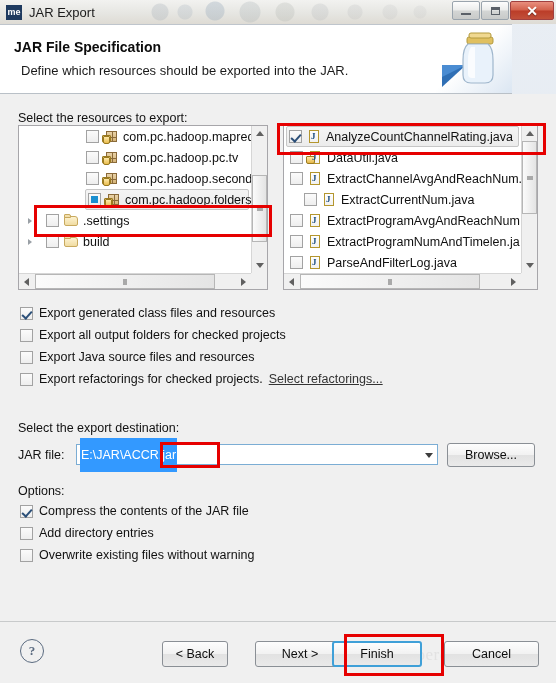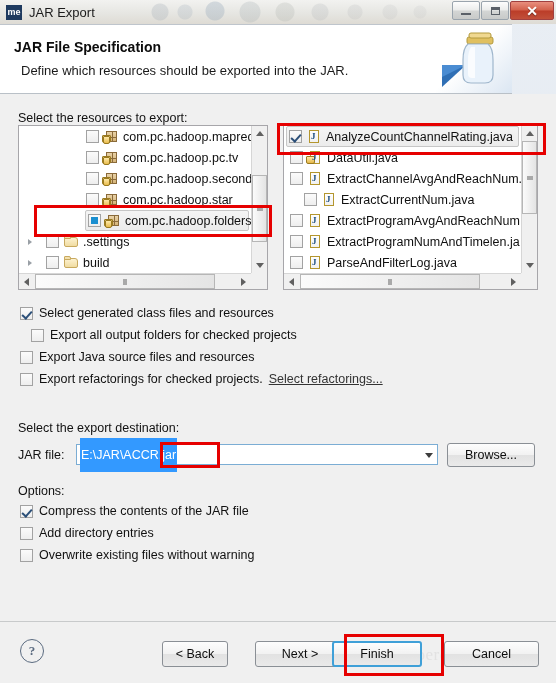--- a/index.html
+++ b/index.html
@@ -339,29 +339,20 @@
       <div class="row">
         <span class="arrow blank"></span>
         <span style="width:50px;flex:0 0 50px"></span>
         <span class="cb"></span>
         <span class="ico ico-pkg">
             <span class="warn"></span>
           </span>
         <span>com.pc.hadoop.second</span>
       </div>
 
-      <div class="row">
-        <span class="arrow blank"></span>
-        <span style="width:50px;flex:0 0 50px"></span>
-        <span class="cb"></span>
-        <span class="ico ico-pkg">
-            <span class="warn"></span>
-          </span>
-        <span>com.pc.hadoop.star</span>
-      </div>
 
       <div class="row sel" style="margin-left:66px;">
         <span class="cb grey"></span>
         <span class="ico ico-pkg">
             <span class="warn"></span>
           </span>
         <span>com.pc.hadoop.folders</span>
       </div>
 
       <div class="row">
@@ -476,23 +467,23 @@
       </div>
       <div class="sb-btn" style="right:0;top:0;">
         <span class="sb-arrow sb-right"></span>
       </div>
     </div>
     <div class="corner"></div>
   </div>
 
   <div class="optrow" style="left:20px; top:306px;">
     <span class="cb checked"></span>
-    <span>Select generated class files and resources</span>
-  </div>
-  <div class="optrow" style="left:20px; top:328px;margin-left:11px;">
+    <span>Export generated class files and resources</span>
+  </div>
+  <div class="optrow" style="left:20px; top:328px;">
     <span class="cb"></span>
     <span>Export all output folders for checked projects</span>
   </div>
   <div class="optrow" style="left:20px; top:350px;">
     <span class="cb"></span>
     <span>Export Java source files and resources</span>
   </div>
   <div class="optrow" style="left:20px; top:372px;">
     <span class="cb"></span>
     <span>Export refactorings for checked projects.</span>

